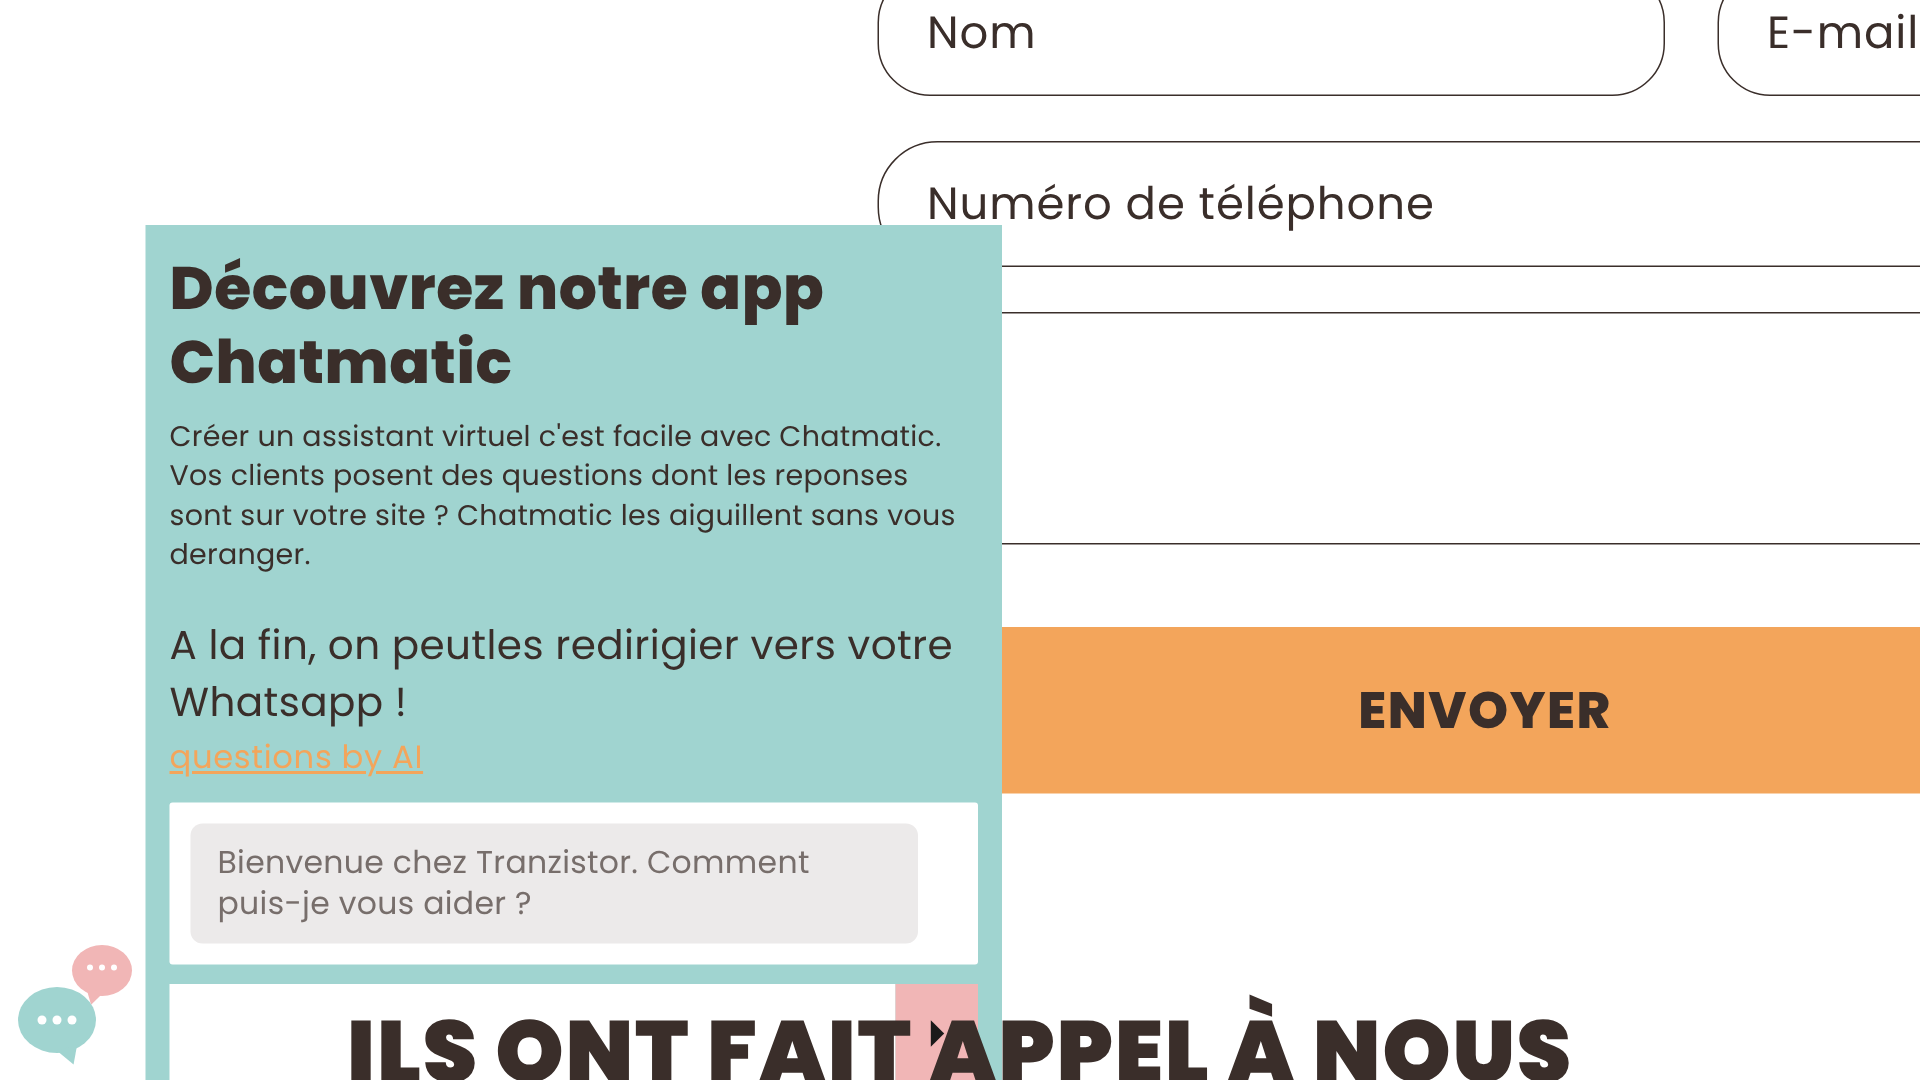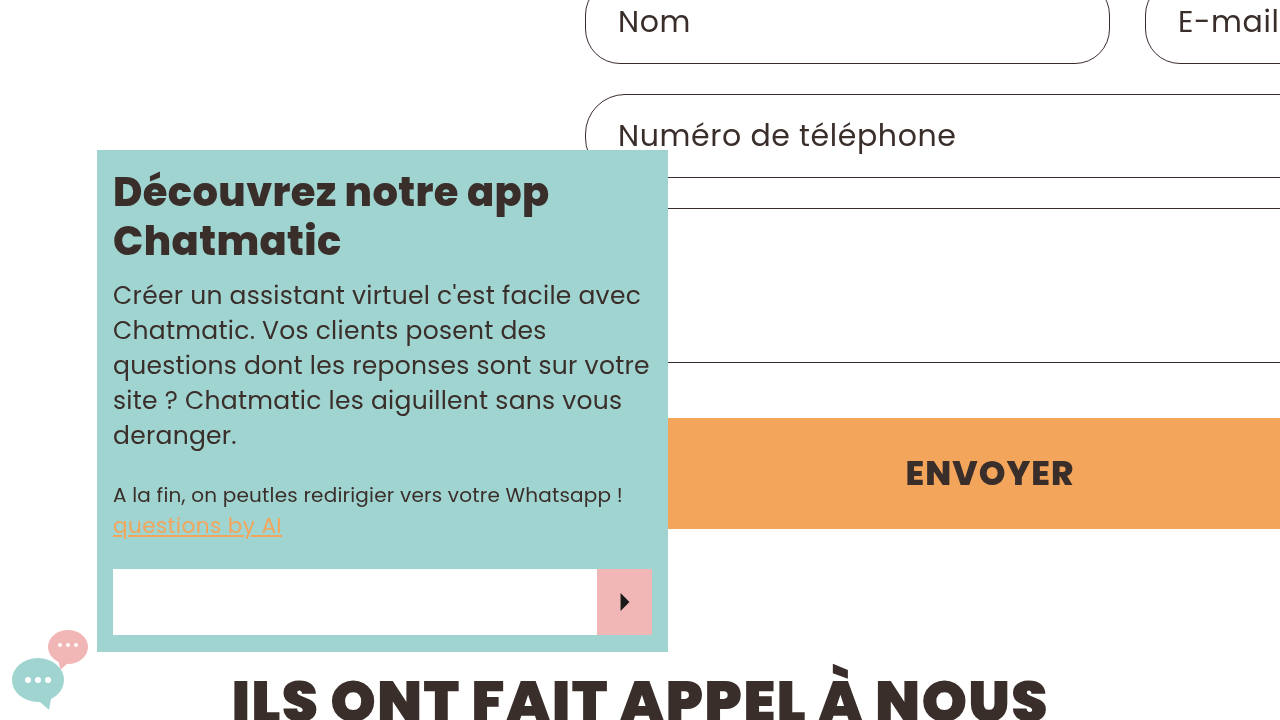--- a/index.html
+++ b/index.html
@@ -84,29 +84,29 @@
     .widget-heading {
       font-size: 40px;
       font-weight: 800;
       color: #3a2e2a;
       line-height: 1.22;
       letter-spacing: 0.01em;
       margin-bottom: 12px;
     }
 
     .widget-desc {
-      font-size: 25px;
+      font-size: 19px;
       color: #3a2e2a;
       line-height: 1.4;
       letter-spacing: 0.01em;
       margin-bottom: 28px;
     }
 
     .widget-redirect {
-      font-size: 20px;
+      font-size: 27px;
       color: #3a2e2a;
       line-height: 1.4;
       letter-spacing: 0.01em;
     }
 
     .widget-ai-link {
       font-size: 21.5px;
       color: #f3a55b;
       text-decoration: underline;
       letter-spacing: 0.02em;
@@ -258,20 +258,23 @@
     <textarea class="textarea-comment" placeholder="ire" style=""></textarea>
   </div>
   <button class="submit-btn">ENVOYER</button>
 </div>
 
 <div class="widget">
   <h2 class="widget-heading">Découvrez notre app Chatmatic</h2>
   <p class="widget-desc">Créer un assistant virtuel c'est facile avec Chatmatic. Vos clients posent des questions dont les reponses sont sur votre site ? Chatmatic les aiguillent sans vous deranger.</p>
   <p class="widget-redirect">A la fin, on peutles redirigier vers votre Whatsapp !</p>
   <a class="widget-ai-link">questions by AI</a>
+  <div class="chat-container">
+    <div class="chat-bubble">Bienvenue chez Tranzistor. Comment puis-je vous aider ?</div>
+  </div>
   <div class="chat-input-row">
     <input class="chat-input" style="">
     <button class="chat-send">
       <svg viewBox="0 0 12 18">
         <path d="M2 1 L10 9 L2 17 Z" fill="#1a1a1a"></path>
       </svg>
     </button>
   </div>
 </div>
 

